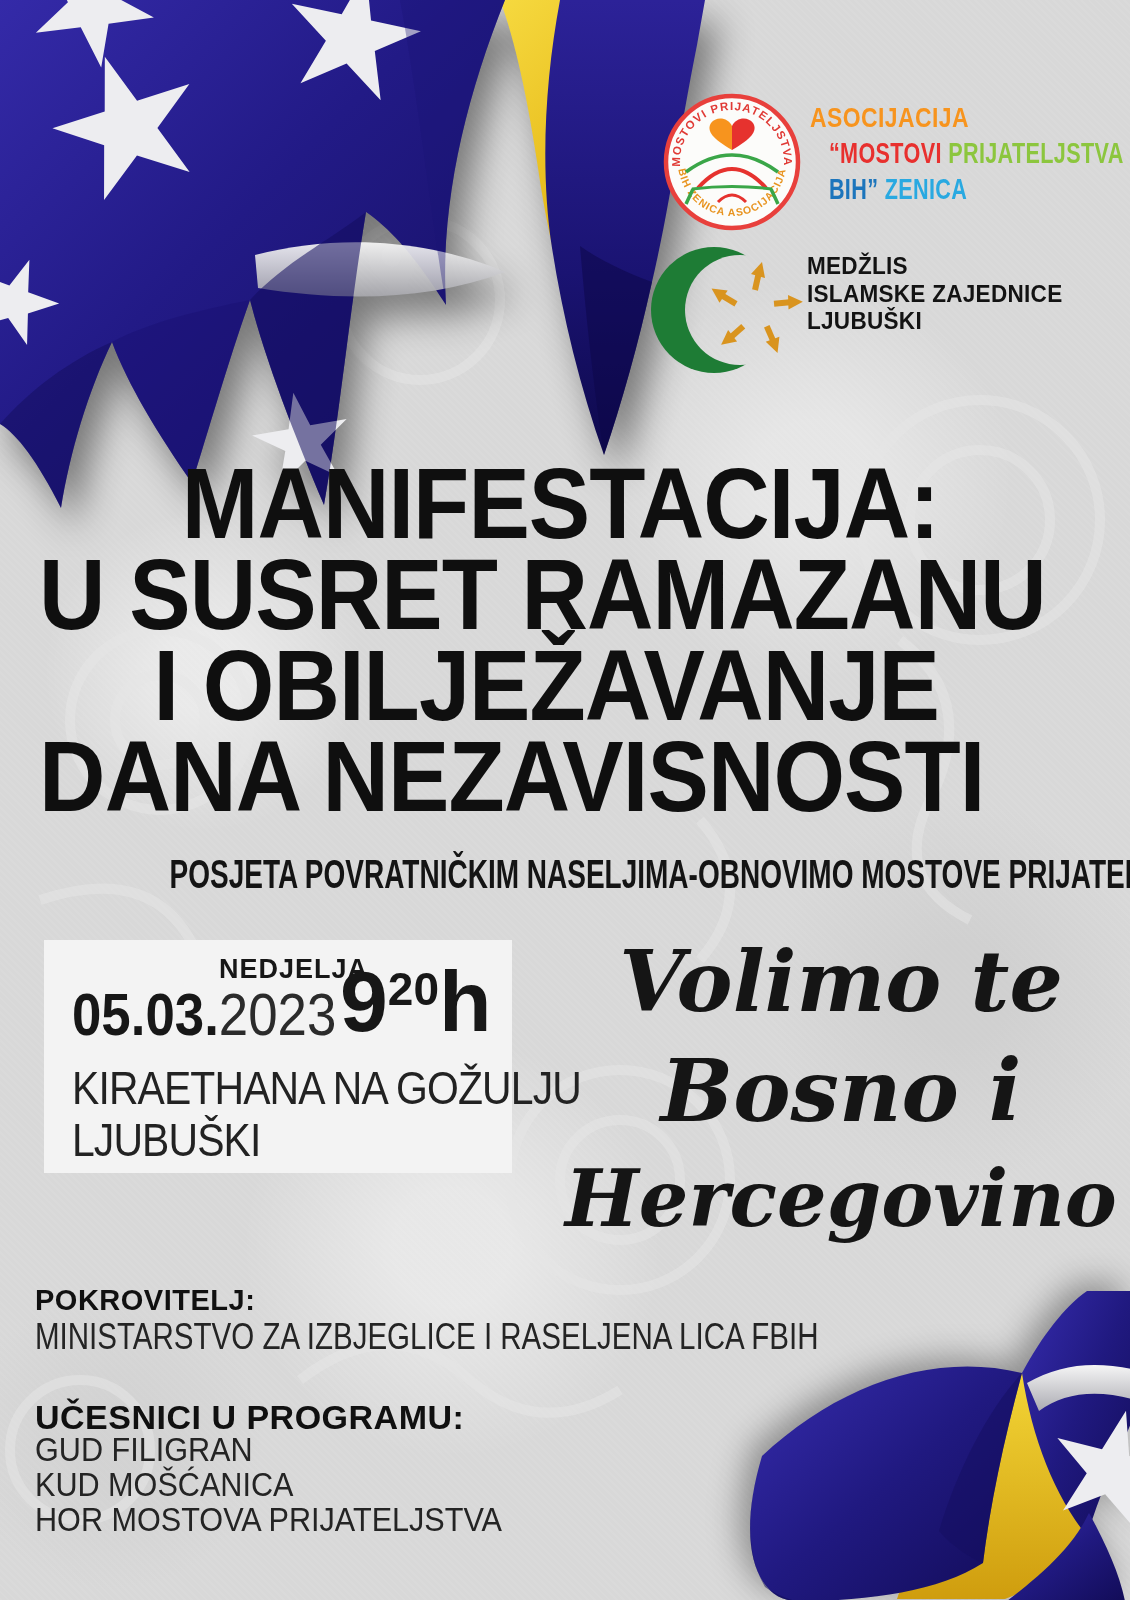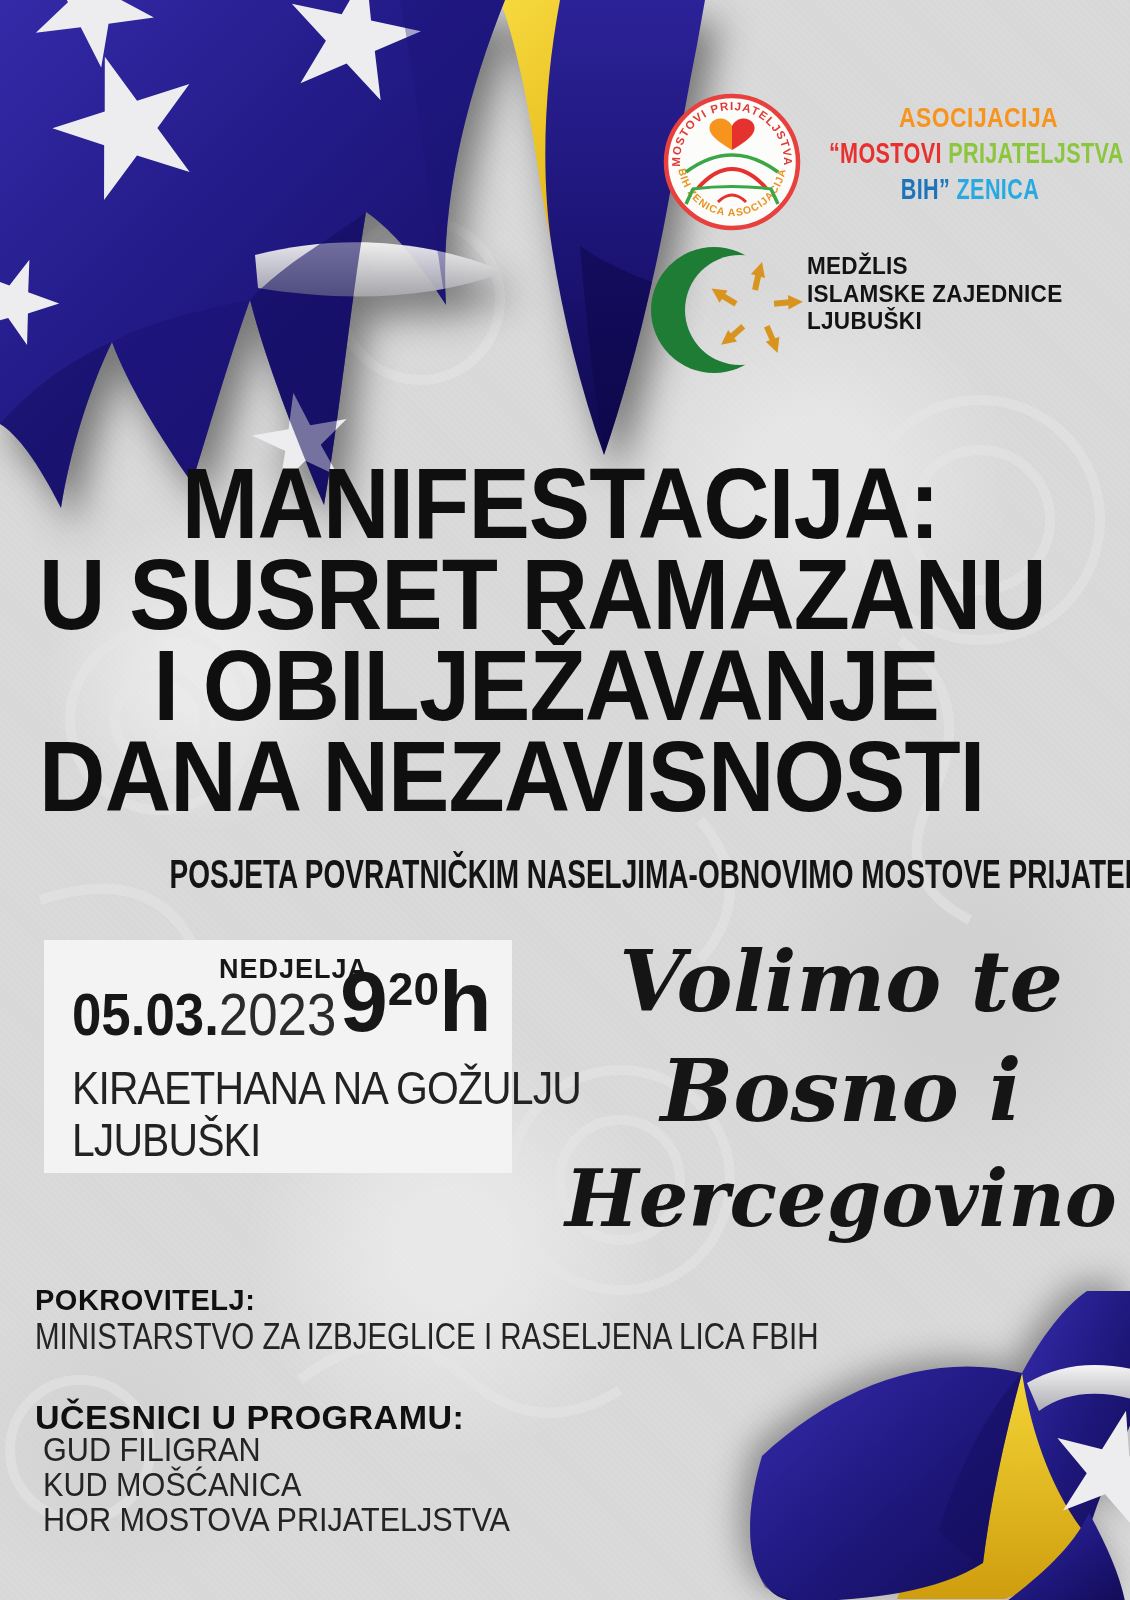--- a/index.html
+++ b/index.html
@@ -21,21 +21,21 @@
 
   .abs{position:absolute;}
   .nowrap{white-space:nowrap;}
 
   
   .flag-tl{left:0;top:0;filter:drop-shadow(14px 22px 18px rgba(0,0,0,.45));}
   .flag-br{left:687px;top:1291px;filter:drop-shadow(-10px -8px 16px rgba(0,0,0,.35));}
 
   
   .badge{left:662px;top:92px;}
-  .assoc{left:788px;top:102px;width:292px;text-align:right;color:#F7941E;}
+  .assoc{left:788px;top:102px;width:292px;text-align:left;color:#F7941E;}
   .assoc .l{white-space:nowrap;font-weight:700;transform-origin:center;}
   .assoc .l1{font-size:27px;transform:scaleX(.85);line-height:33px;letter-spacing:.5px;}
   .assoc .l2,.assoc .l3{font-size:30px;transform:scaleX(.72);line-height:36px;letter-spacing:.5px;}
   .c-orange{color:#F7941E;} .c-red{color:#E8302E;} .c-green{color:#8CC63E;}
   .c-bdark{color:#1C75BC;} .c-blight{color:#29A9E1;}
 
   .crescent{left:650px;top:226px;}
   .medzlis{left:795px;top:252px;width:300px;text-align:left;color:#131313;}
   .medzlis .l{font-weight:700;font-size:24.5px;line-height:27.5px;white-space:nowrap;transform:scaleX(.92);transform-origin:center;letter-spacing:.3px;}
 
@@ -60,21 +60,21 @@
   .slogan{left:552px;top:928px;width:578px;text-align:center;color:#151515;
     font-family:"DejaVu Serif", serif;font-style:italic;font-weight:700;}
   .slogan .s1{font-size:84px;line-height:108px;}
   .slogan .s2{font-size:86px;line-height:110px;}
   .slogan .s3{font-size:78px;line-height:106px;}
 
   
   .sponsor-label{left:35px;top:1284px;font-size:29px;font-weight:700;color:#101010;letter-spacing:.5px;}
   .sponsor-name{left:35px;top:1316px;font-size:36px;font-weight:400;color:#242424;white-space:nowrap;transform:scaleX(.82);transform-origin:0 50%;}
   .program-label{left:35px;top:1398px;font-size:34px;font-weight:700;color:#101010;letter-spacing:.5px;}
-  .program-items{left:35px;top:1432px;color:#242424;margin-left:8px;}
+  .program-items{left:35px;top:1432px;color:#242424;}
   .program-items .item{font-size:34px;font-weight:400;line-height:35px;white-space:nowrap;transform:scaleX(.9);transform-origin:0 50%;}
 </style>
 </head>
 <body>
 
 <div class="poster">
 
   <svg class="ornament" width="1130" height="1600" viewBox="0 0 1130 1600">
     <circle cx="980" cy="520" r="120"></circle>
       <circle cx="980" cy="520" r="70"></circle>

